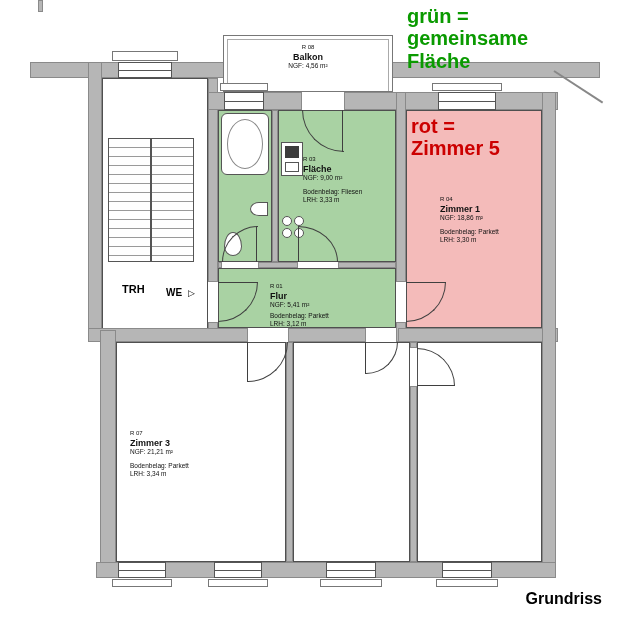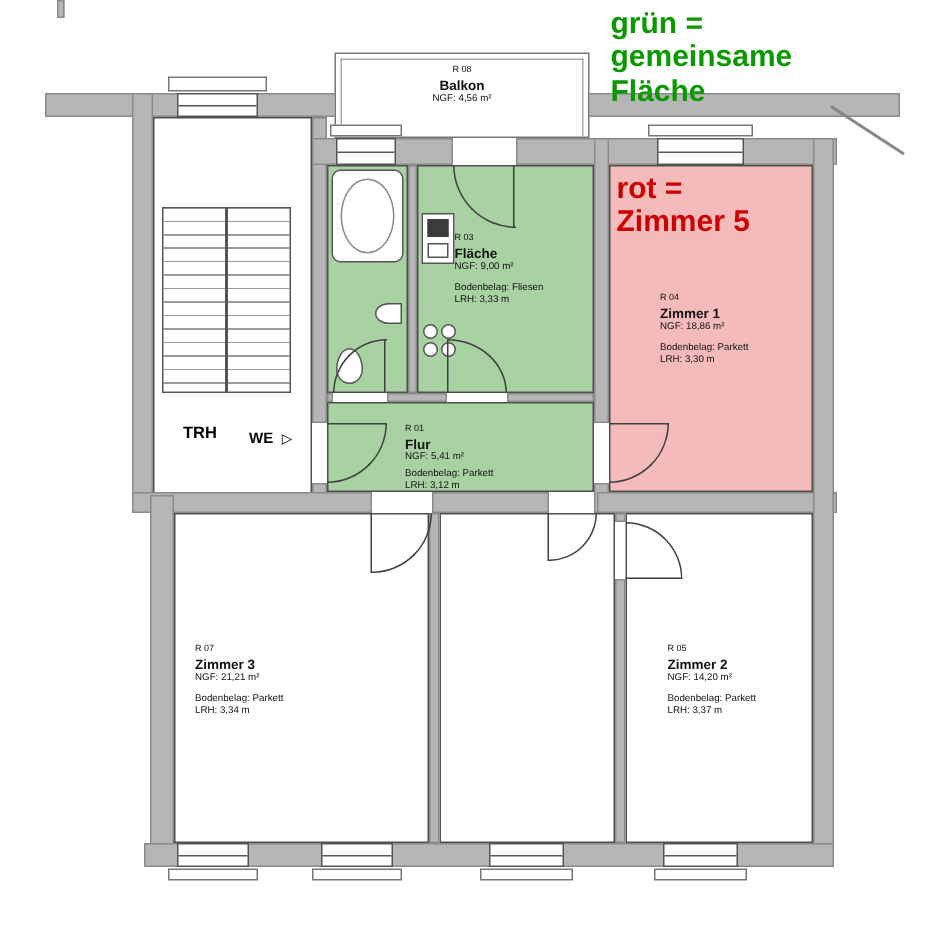--- a/index.html
+++ b/index.html
@@ -154,34 +154,27 @@
   <div class="rlabel" style="left:130px;top:430px">
     <div class="rid">R 07</div>
     <div class="rname">Zimmer 3</div>
     <div>NGF: 21,21 m²</div>
     <div class="sp"></div>
     <div>Bodenbelag: Parkett</div>
     <div>LRH: 3,34 m</div>
   </div>
 
 
-  <div class="rlabel" style="left:445px;top:430px">
-    <div class="rid">R 05</div>
-    <div class="rname">Zimmer 2</div>
-    <div>NGF: 14,20 m²</div>
-    <div class="sp"></div>
-    <div>Bodenbelag: Parkett</div>
-    <div>LRH: 3,37 m</div>
-  </div>
 
   <div class="note" style="left:122px;top:283px;font-size:11px;color:#000">TRH</div>
   <div style="position:absolute;left:166px;top:287px;font-size:10px;font-weight:bold;color:#000">
     <span>WE</span>
     <span style="font-size:9px;margin-left:3px">▷</span>
   </div>
 
   <div class="note" style="left:407px;top:5px;font-size:20px;line-height:1.12;color:var(--green_text,#0a9a00)">grün =
 gemeinsame
 Fläche</div>
   <div class="note" style="left:411px;top:115px;font-size:20px;line-height:1.12;color:var(--red_text,#cc0000)">rot =
 Zimmer 5</div>
+  <div class="note" style="left:430px;top:590px;width:172px;text-align:right;font-size:16px;color:#000">Grundriss</div>
 
 </div>
 
 </body></html>

